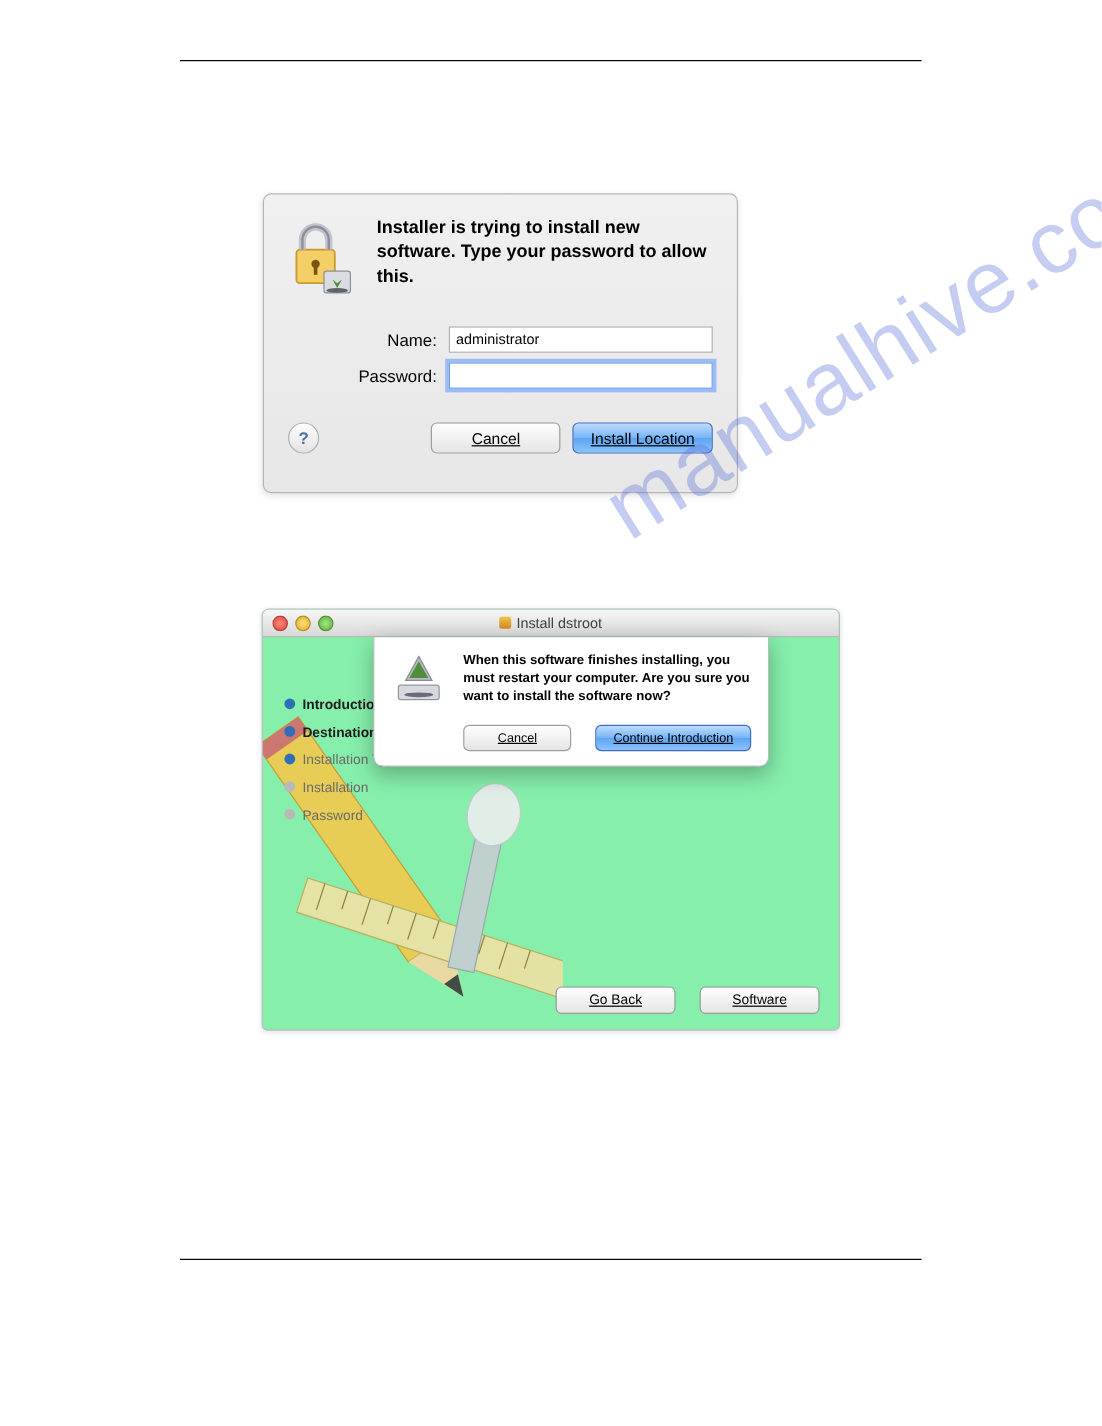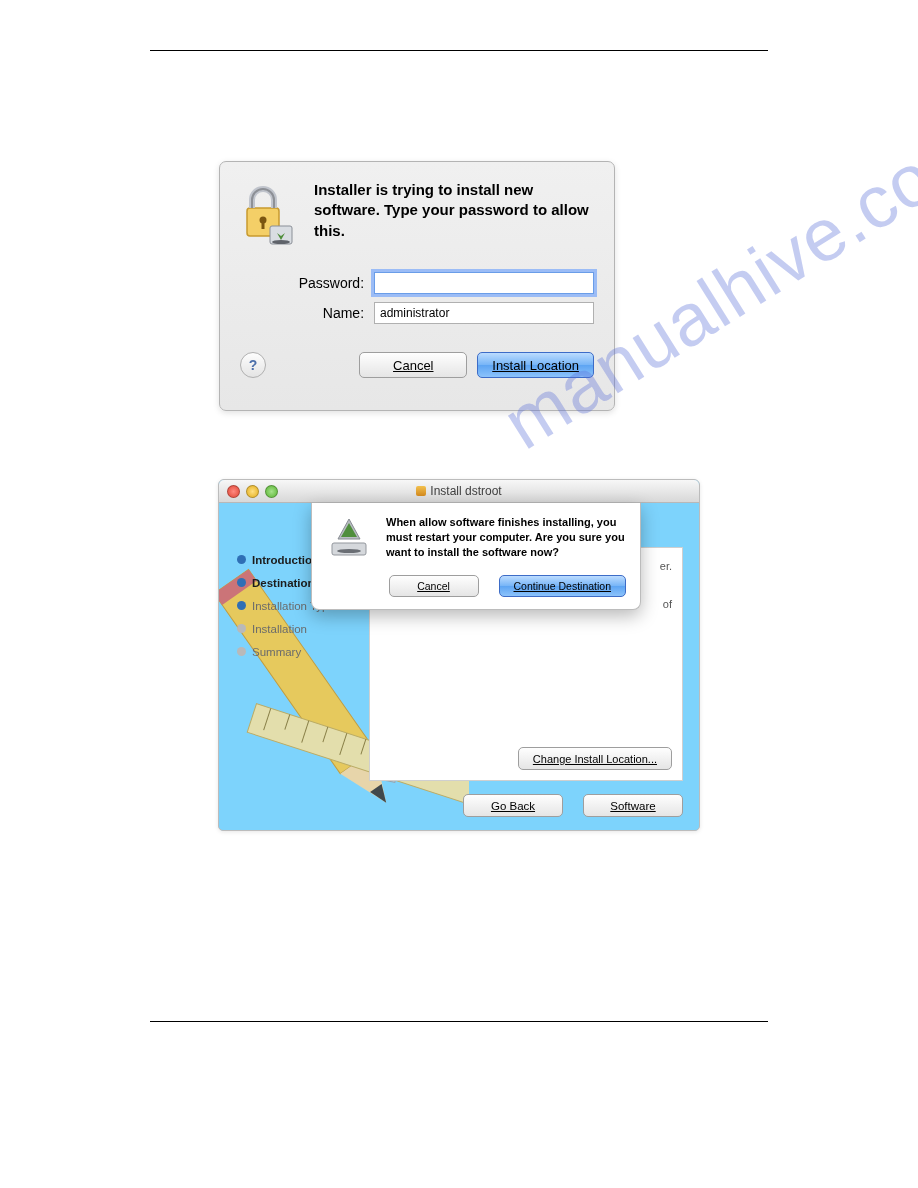--- a/index.html
+++ b/index.html
@@ -121,26 +121,26 @@
   .macbtn.primary {
     border-color: #3d6cc7;
     background: linear-gradient(#bcdcff,#79b6f7 48%,#5ea5f3 52%,#8cc3fb);
     color: #000;
     font-weight: 500;
   }
 
   
   .figwrap2 {
     position: relative;
-    margin: 68px auto 0 auto;
+    margin: 96px auto 0 auto;
     width: 480px;
     height: 350px;
     border: 1px solid #bcbcbc;
     border-radius: 6px 6px 5px 5px;
-    background: #7dd3fc;
+    background: #86efac;
     overflow: hidden;
     box-shadow: 0 1px 4px rgba(0,0,0,.1);
   }
   .titlebar {
     height: 22px;
     background: linear-gradient(#f7f7f7,#d8d8d8);
     border-bottom: 1px solid #b8b8b8;
     display:flex; align-items:center;
     font-size: 12px;
     position: relative;
@@ -244,26 +244,26 @@
             <rect x="30" y="46" width="22" height="18" rx="2" fill="#d9dde2" stroke="#8a8f97"></rect>
             <path d="M41 48 l0 8 l4 -3 -4 7 -4 -7 4 3 z" fill="#4f8e3c"></path>
             <ellipse cx="41" cy="62" rx="9" ry="2" fill="#5f636a"></ellipse>
           </svg>
         </div>
         <div class="headline">Installer is trying to install new software. Type your password to allow this.</div>
       </div>
 
       <div class="form">
         <div class="frow">
+          <div class="flabel">Name:</div>
+          <input class="finput" value="administrator" style="">
+        </div>
+        <div class="frow">
           <div class="flabel">Password:</div>
           <input type="password" class="finput focus" value="" style="">
-        </div>
-        <div class="frow">
-          <div class="flabel">Name:</div>
-          <input class="finput" value="administrator" style="">
         </div>
       </div>
 
       <div class="btnrow1">
         <div class="helpbtn">?</div>
         <div class="spacer"></div>
         <div class="macbtn">Cancel</div>
         <div class="macbtn primary">Install Location</div>
       </div>
     </div>
@@ -310,50 +310,45 @@
           <ellipse cx="236" cy="108" rx="22" ry="26" fill="#ecedee" stroke="#c4c7cc"></ellipse>
         </g>
       </svg>
 
       <div class="steps">
         <ul>
           <li class="done">Introduction</li>
           <li class="done">Destination</li>
           <li class="cur">Installation Type</li>
           <li>Installation</li>
-          <li>Summary</li>
+          <li>Password</li>
         </ul>
       </div>
 
-      <div class="mainpanel">
-        <span style="position:absolute;right:10px;top:12px;font-size:11px;color:#555;">er.</span>
-        <span style="position:absolute;right:10px;top:50px;font-size:11px;color:#555;">of</span>
-        <div class="macbtn chgbtn">Change Install Location...</div>
-      </div>
 
       <div class="footer2">
         <div class="macbtn">Go Back</div>
         <div class="macbtn">Software</div>
       </div>
 
       <div class="sheet">
         <div class="srow">
           <div class="disk">
             <svg viewBox="0 0 46 46">
               <rect x="6" y="28" width="34" height="12" rx="2" fill="#d5d8dc" stroke="#93979d"></rect>
               <ellipse cx="23" cy="36" rx="12" ry="2" fill="#6a6e74"></ellipse>
               <polygon points="23,4 34,24 12,24" fill="#b9bdc3" stroke="#888c92"></polygon>
               <polygon points="23,8 31,22 15,22" fill="#4f8e3c"></polygon>
             </svg>
           </div>
-          <div class="sheetmsg">When allow software finishes installing, you must restart your computer. Are you sure you want to install the software now?</div>
+          <div class="sheetmsg">When this software finishes installing, you must restart your computer. Are you sure you want to install the software now?</div>
         </div>
         <div class="sheetbtns">
           <div class="macbtn">Cancel</div>
-          <div class="macbtn primary">Continue Destination</div>
+          <div class="macbtn primary">Continue Introduction</div>
         </div>
       </div>
 
     </div>
   </div>
 
   <hr class="rule" style="margin-top:190px;">
 </div>
 
 </body></html>

